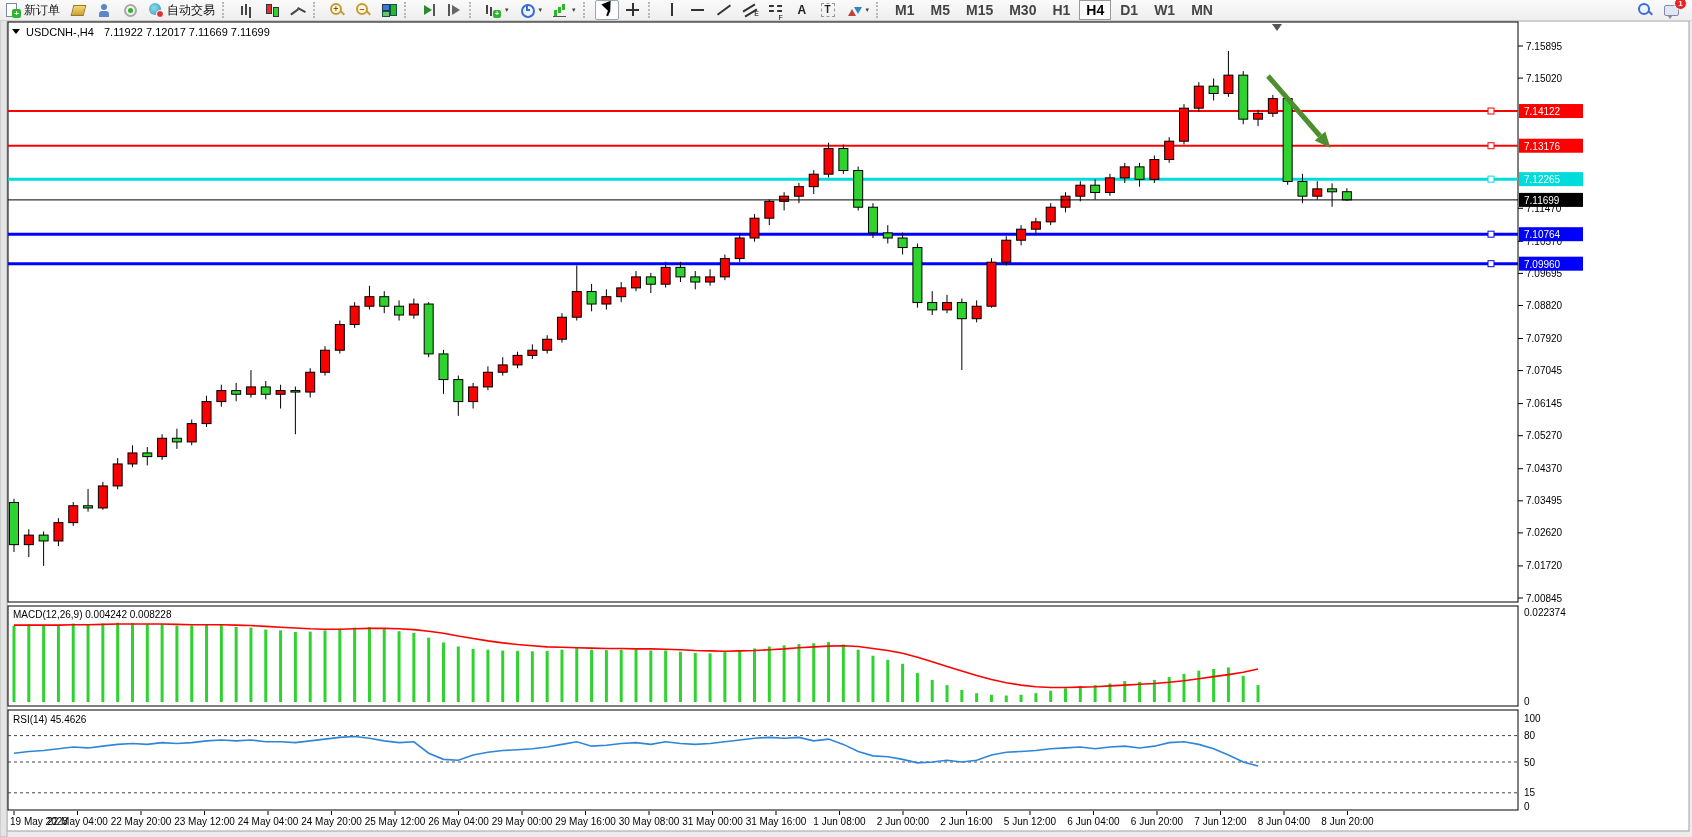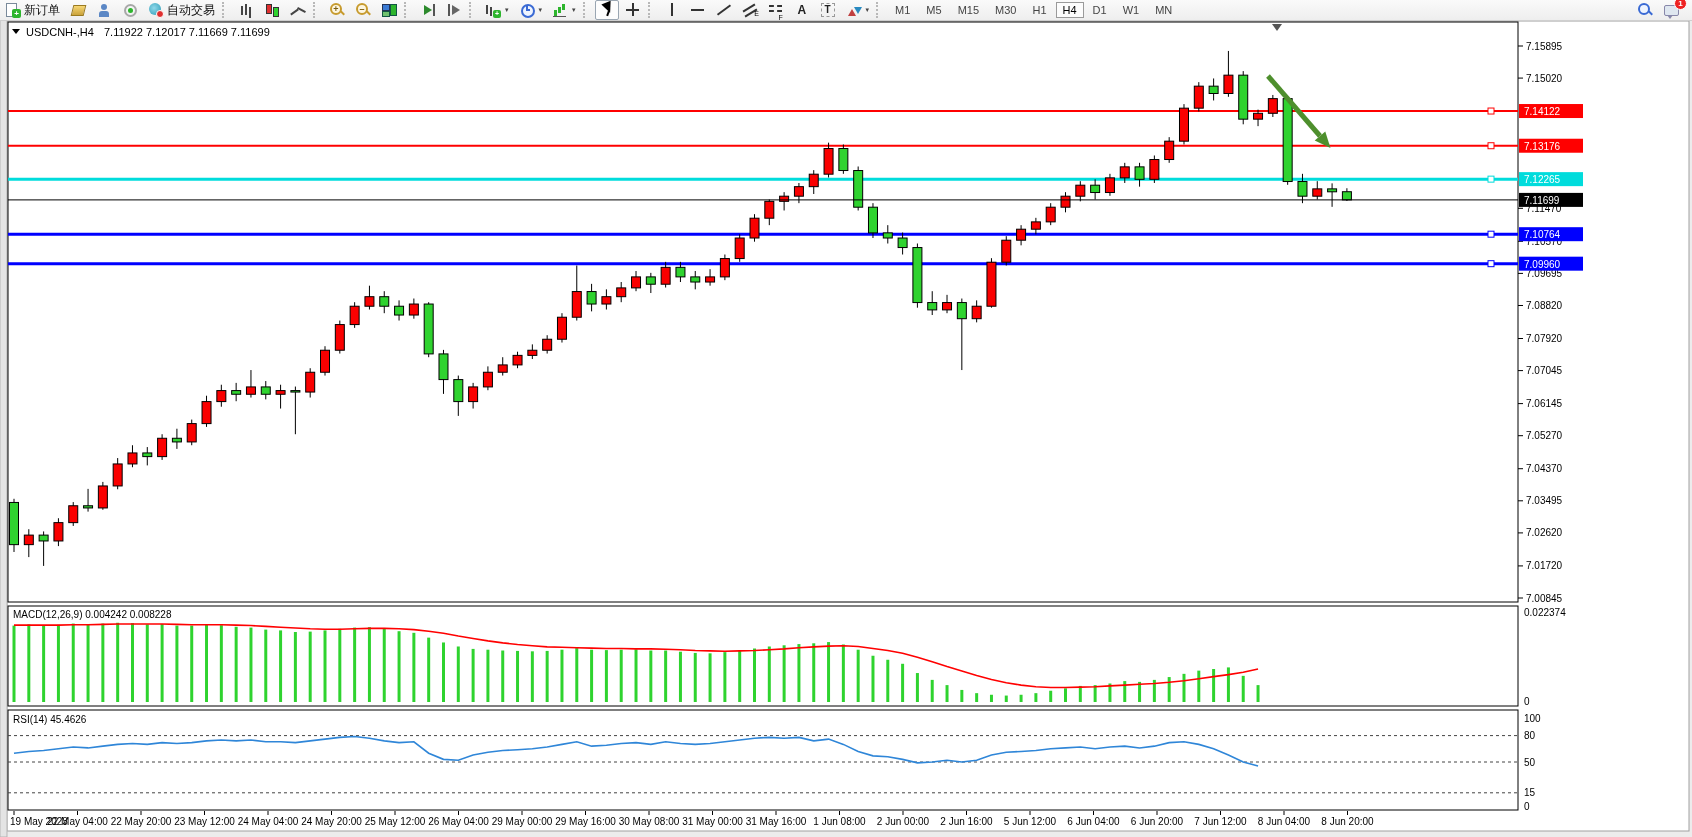--- a/index.html
+++ b/index.html
@@ -5,21 +5,21 @@
   html,body{margin:0;padding:0;width:1692px;height:837px;overflow:hidden;background:#ececec;
     font-family:"Liberation Sans",sans-serif;}
   
   #toolbar{position:absolute;left:0;top:0;width:1692px;height:20px;background:linear-gradient(#fafafa,#eeeeee);
     border-bottom:1px solid #cfcfcf;display:flex;align-items:center;z-index:5;padding:0;}
   .tgrip{width:7px;height:16px;margin:0 2px;border-left:2px dotted #b8b8b8;}
   .tbtn{display:inline-flex;align-items:center;gap:3px;padding:1px 3px;margin:0 1px;border:1px solid transparent;border-radius:2px;cursor:default;}
   .tbtn.active{background:#fdfdfd;border:1px solid #9aa6b2;}
   .tbtn .lbl{font-size:12px;color:#111;white-space:nowrap;}
   .caret{font-size:7px;color:#444;margin-left:1px;}
-  .tf{font-size:11px;font-weight:normal;color:#444;padding:1px 6px;margin:0 1px;border:1px solid transparent;}
+  .tf{font-size:14px;font-weight:bold;color:#444;padding:1px 6px;margin:0 1px;border:1px solid transparent;}
   .tf.active{background:#fcfcfc;border:1px solid #9a9a9a;color:#000;}
   #tb-right{margin-left:auto;display:flex;align-items:center;margin-right:8px;}
   .badge{position:absolute;right:-5px;top:-4px;background:#e22;color:#fff;font-size:8px;font-weight:bold;
     border-radius:50%;width:11px;height:11px;line-height:11px;text-align:center;border:1px solid #fff;}
   
   .ic{display:inline-block;width:16px;height:16px;position:relative;}
   .ic b,.ic i{position:absolute;display:block;}
   .ic-new-order b{left:1px;top:1px;width:9px;height:12px;background:#fff;border:1px solid #7a8a9a;}
   .ic-new-order i{right:0;bottom:0;width:9px;height:9px;background:#2db52d;border-radius:2px;color:#fff;font:bold 8px/9px "Liberation Sans",sans-serif;text-align:center;font-style:normal;}
   .ic-new-order i::after{content:"+";}

